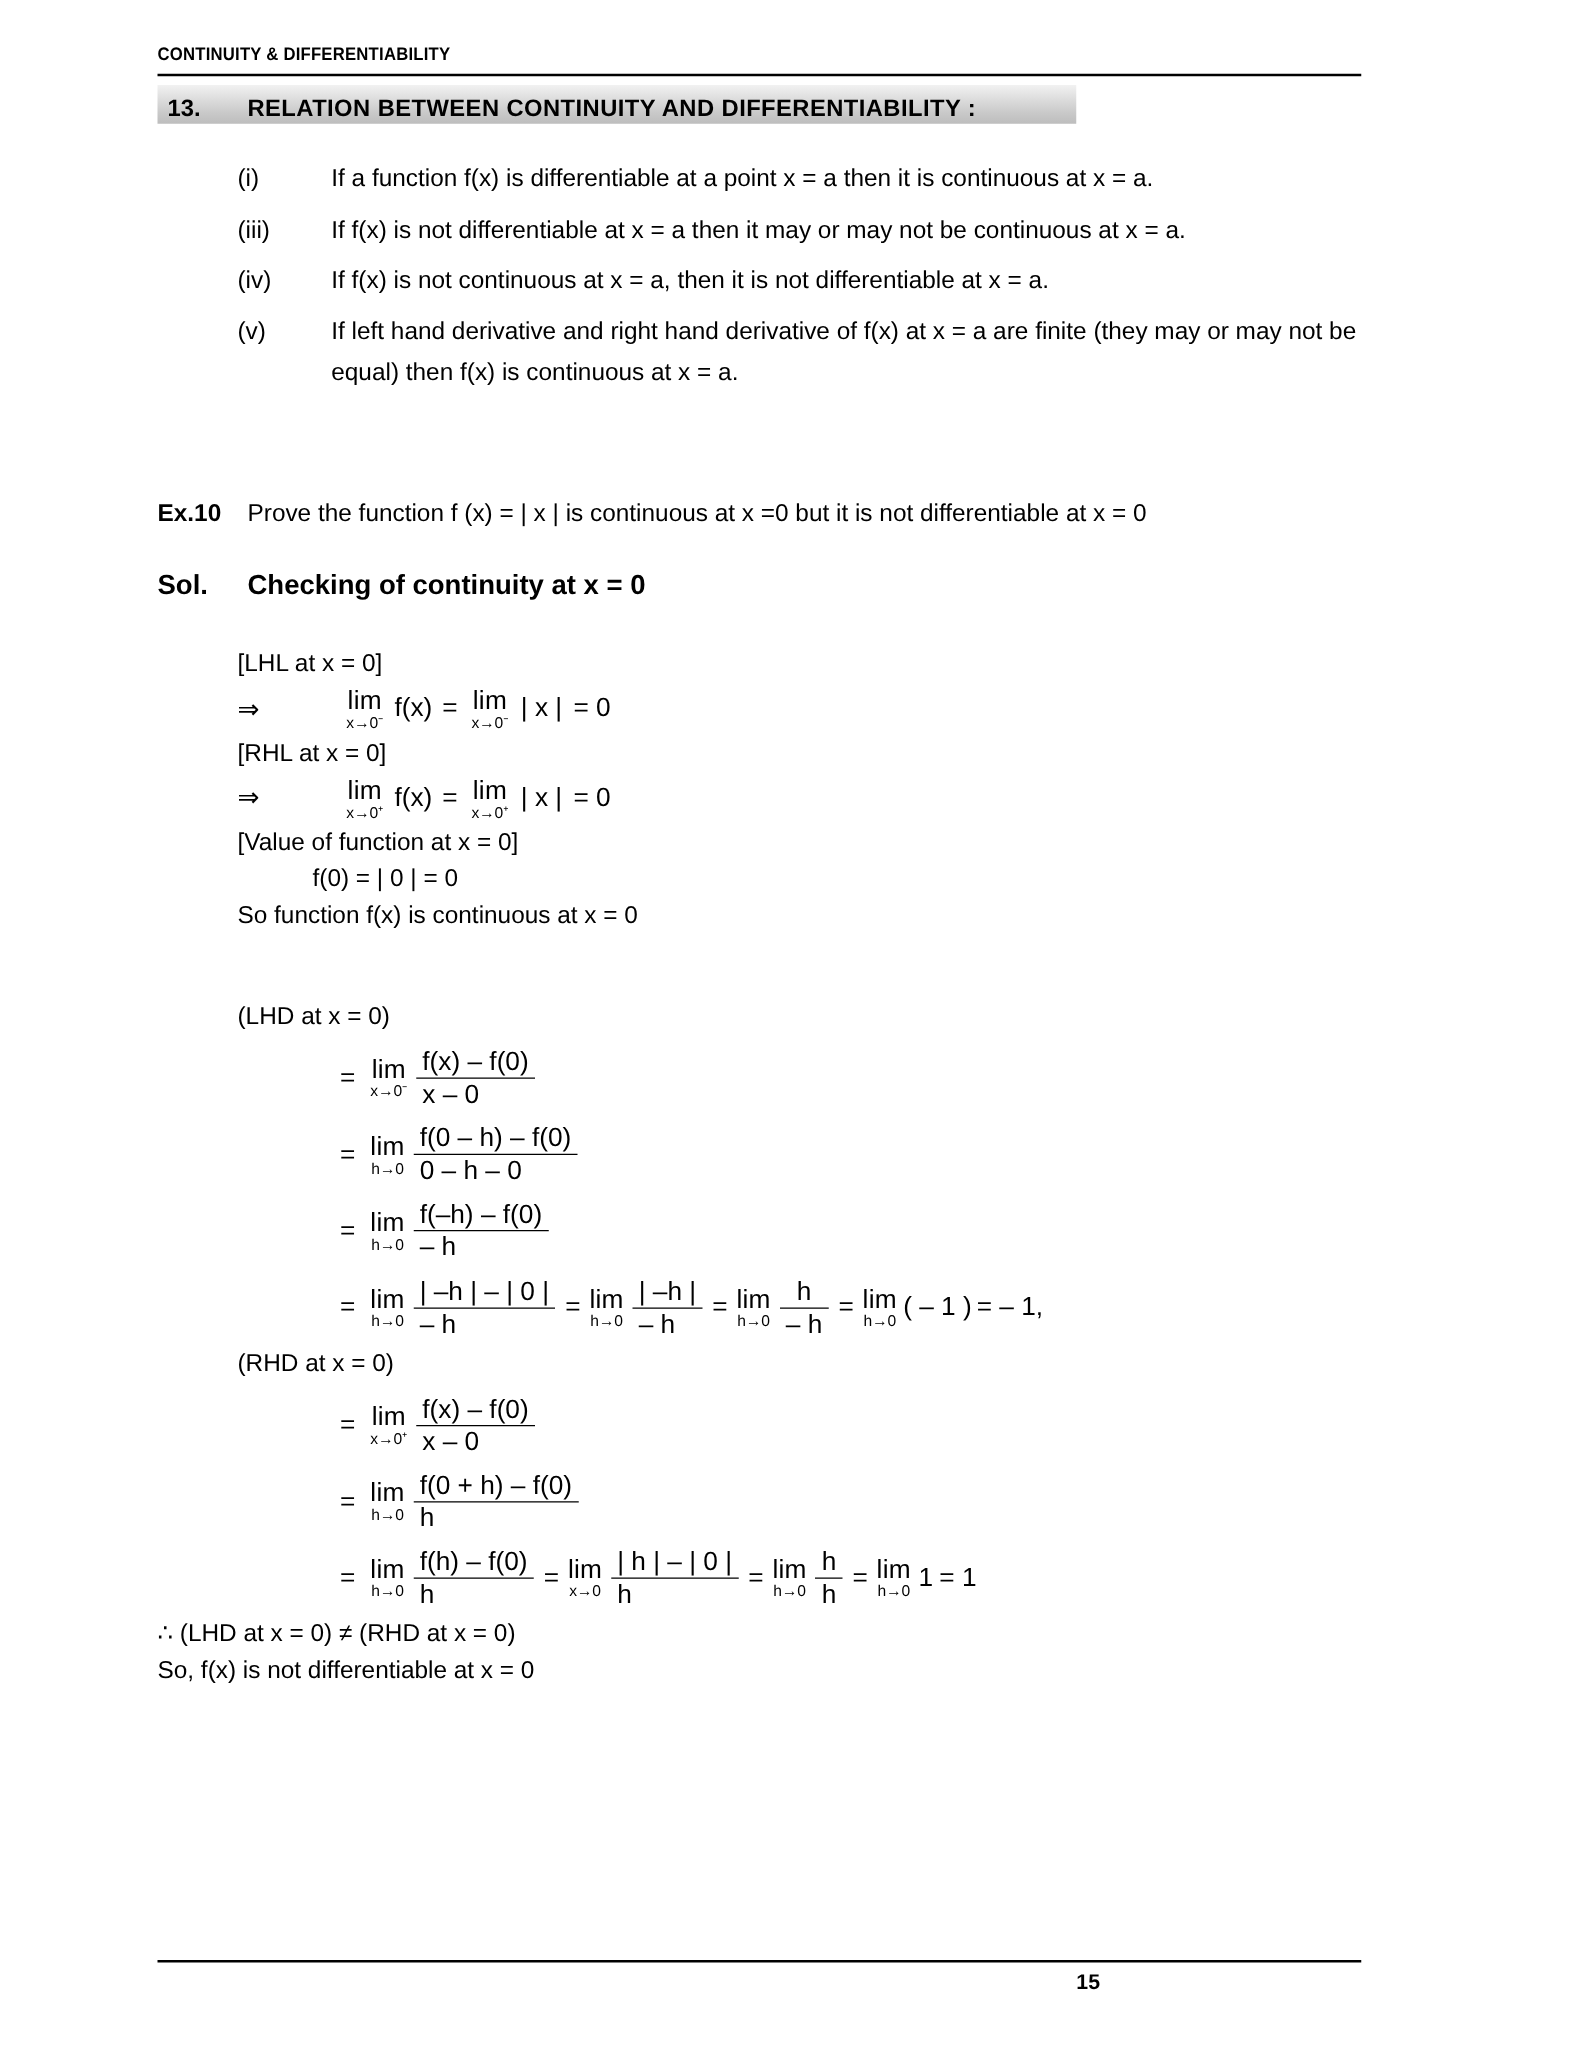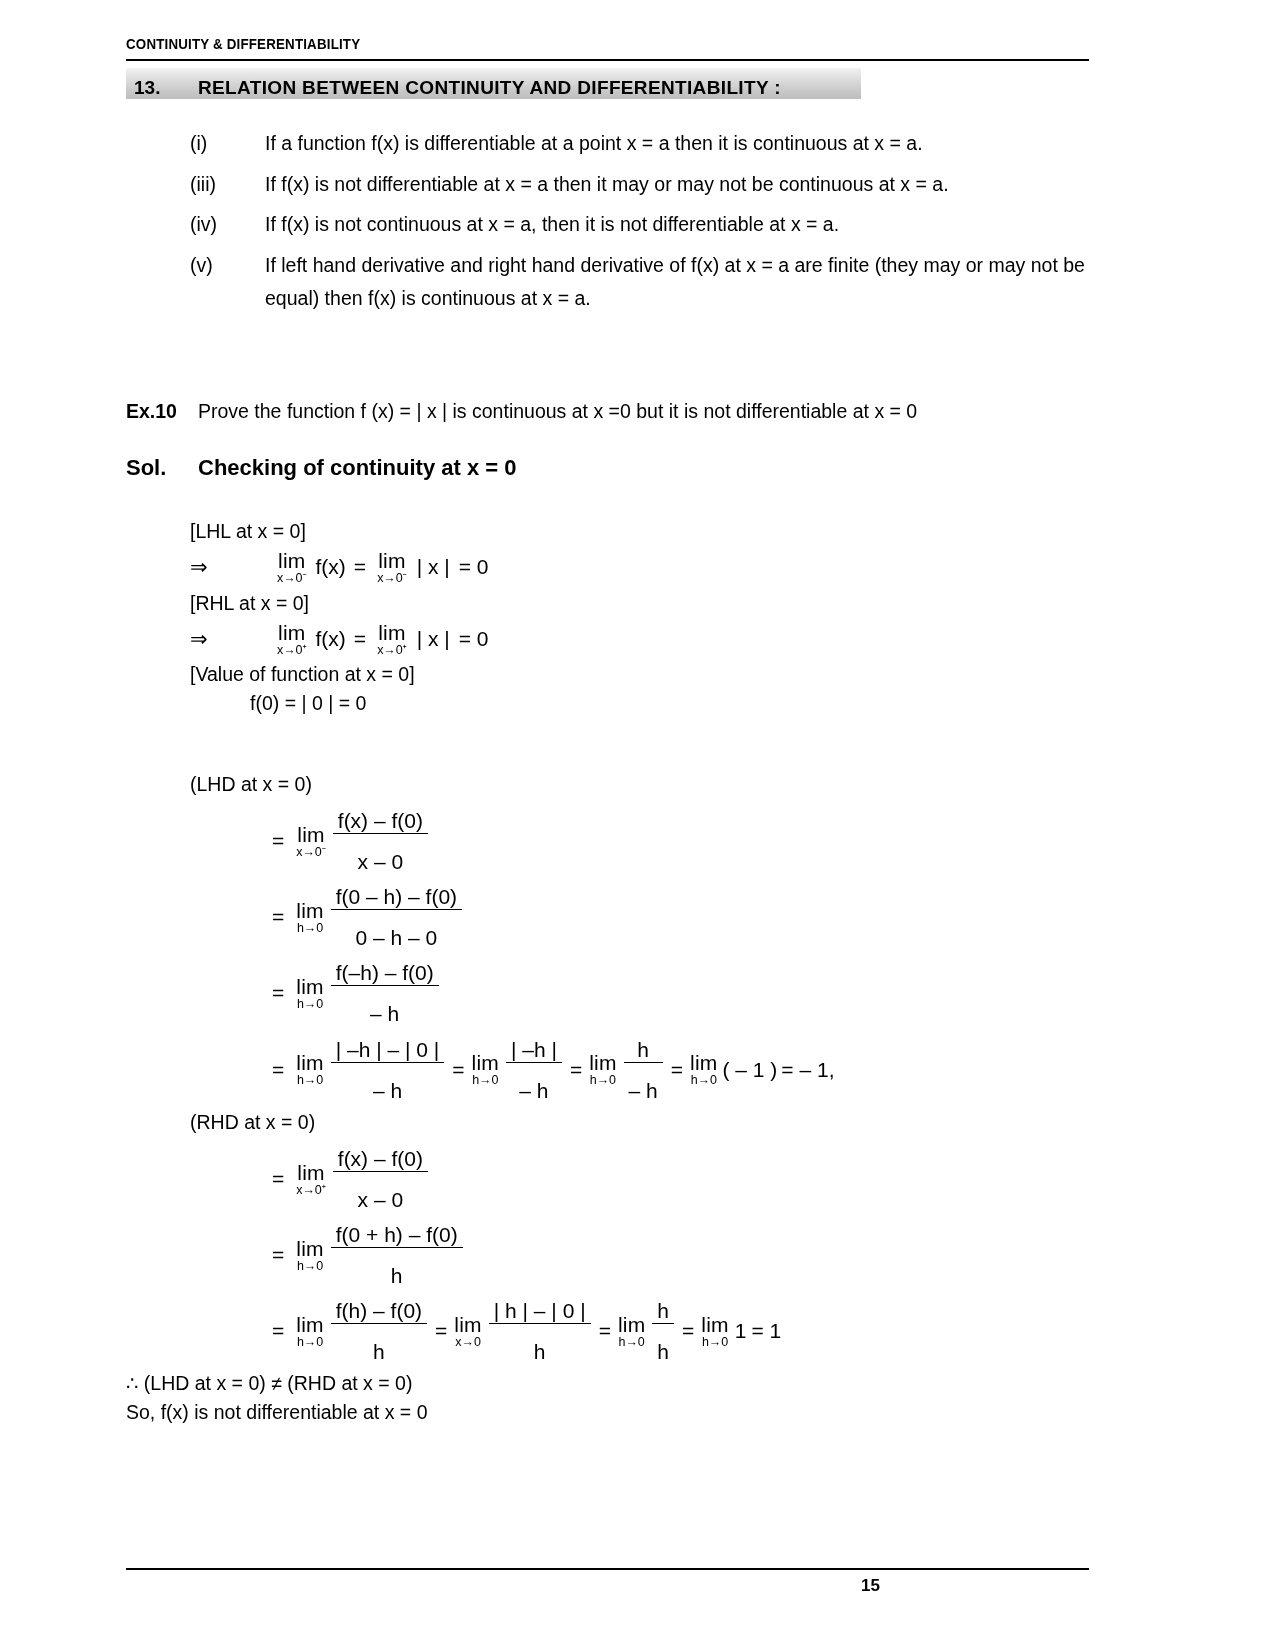--- a/index.html
+++ b/index.html
@@ -173,24 +173,24 @@
     margin: 0 4px;
     line-height: 1.1;
   }
   .frac .num {
     font-size: 21px;
     padding: 0 5px 1px 5px;
   }
   .frac .den {
     font-size: 21px;
     border-top: 1.6px solid #000;
-    padding: 16px 5px 0 5px;
+    padding: 1px 5px 0 5px;
     width: 100%;
     box-sizing: border-box;
-    text-align: center;
+    text-align: left;
   }
   .inline-math {
     font-size: 21px;
     text-align: right;
   }
   .indent-3 { padding-left: 82px; }
   .indent-4 { padding-left: 60px; }
 
   .arrow-row {
     display: flex;
@@ -297,20 +297,21 @@
       <span class="lim">
         <span class="lim-op">lim</span>
         <span class="lim-sub">x→0⁺</span>
       </span>
       <span class="inline-math" style="margin-left:7px;">| x |</span>
       <span class="inline-math" style="margin-left:9px;">= 0</span>
     </div>
 
     <div class="line" style="margin-top:4px;">[Value of  function at x = 0]</div>
     <div class="line indent-4">f(0) = | 0 | = 0</div>
+    <div class="line">So function f(x) is continuous at x = 0</div>
 
     <div class="gap-lg"></div>
 
 
     <div class="gap-md"></div>
 
     <div class="line">(LHD at x = 0)</div>
 
     <div class="mathrow indent-3" style="margin-top:10px;">
       <span class="eq-sign">=</span>

